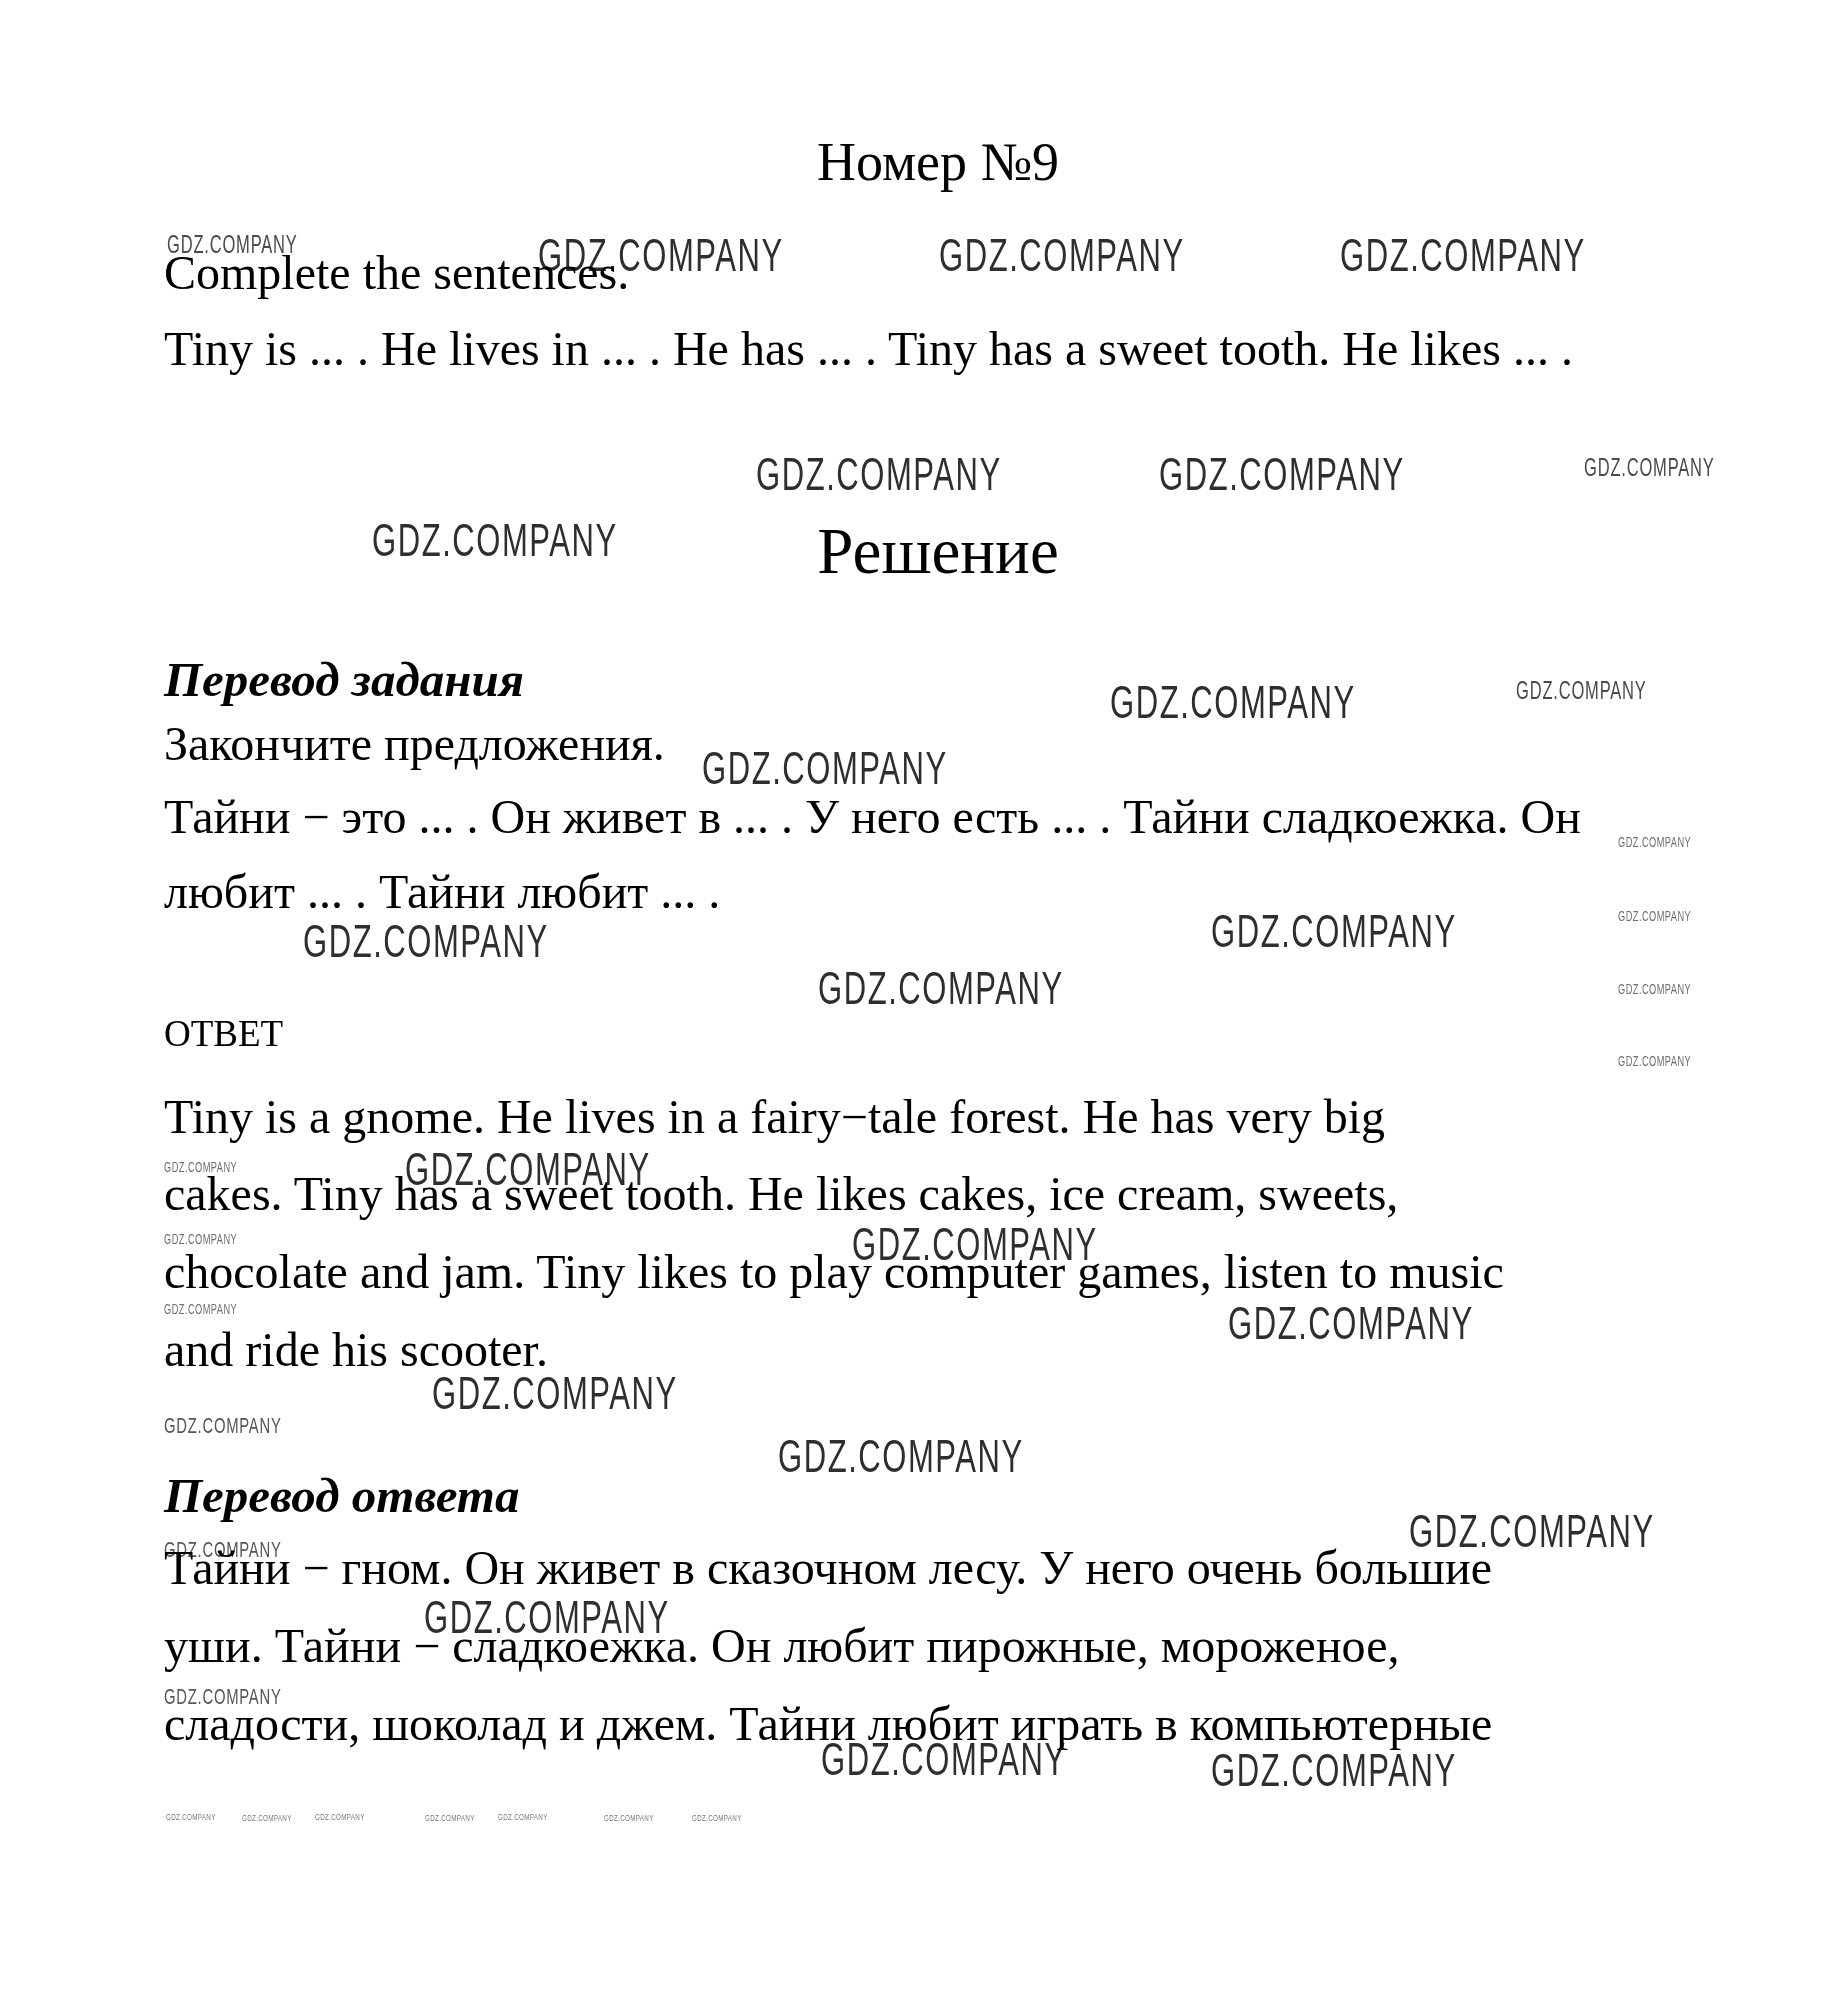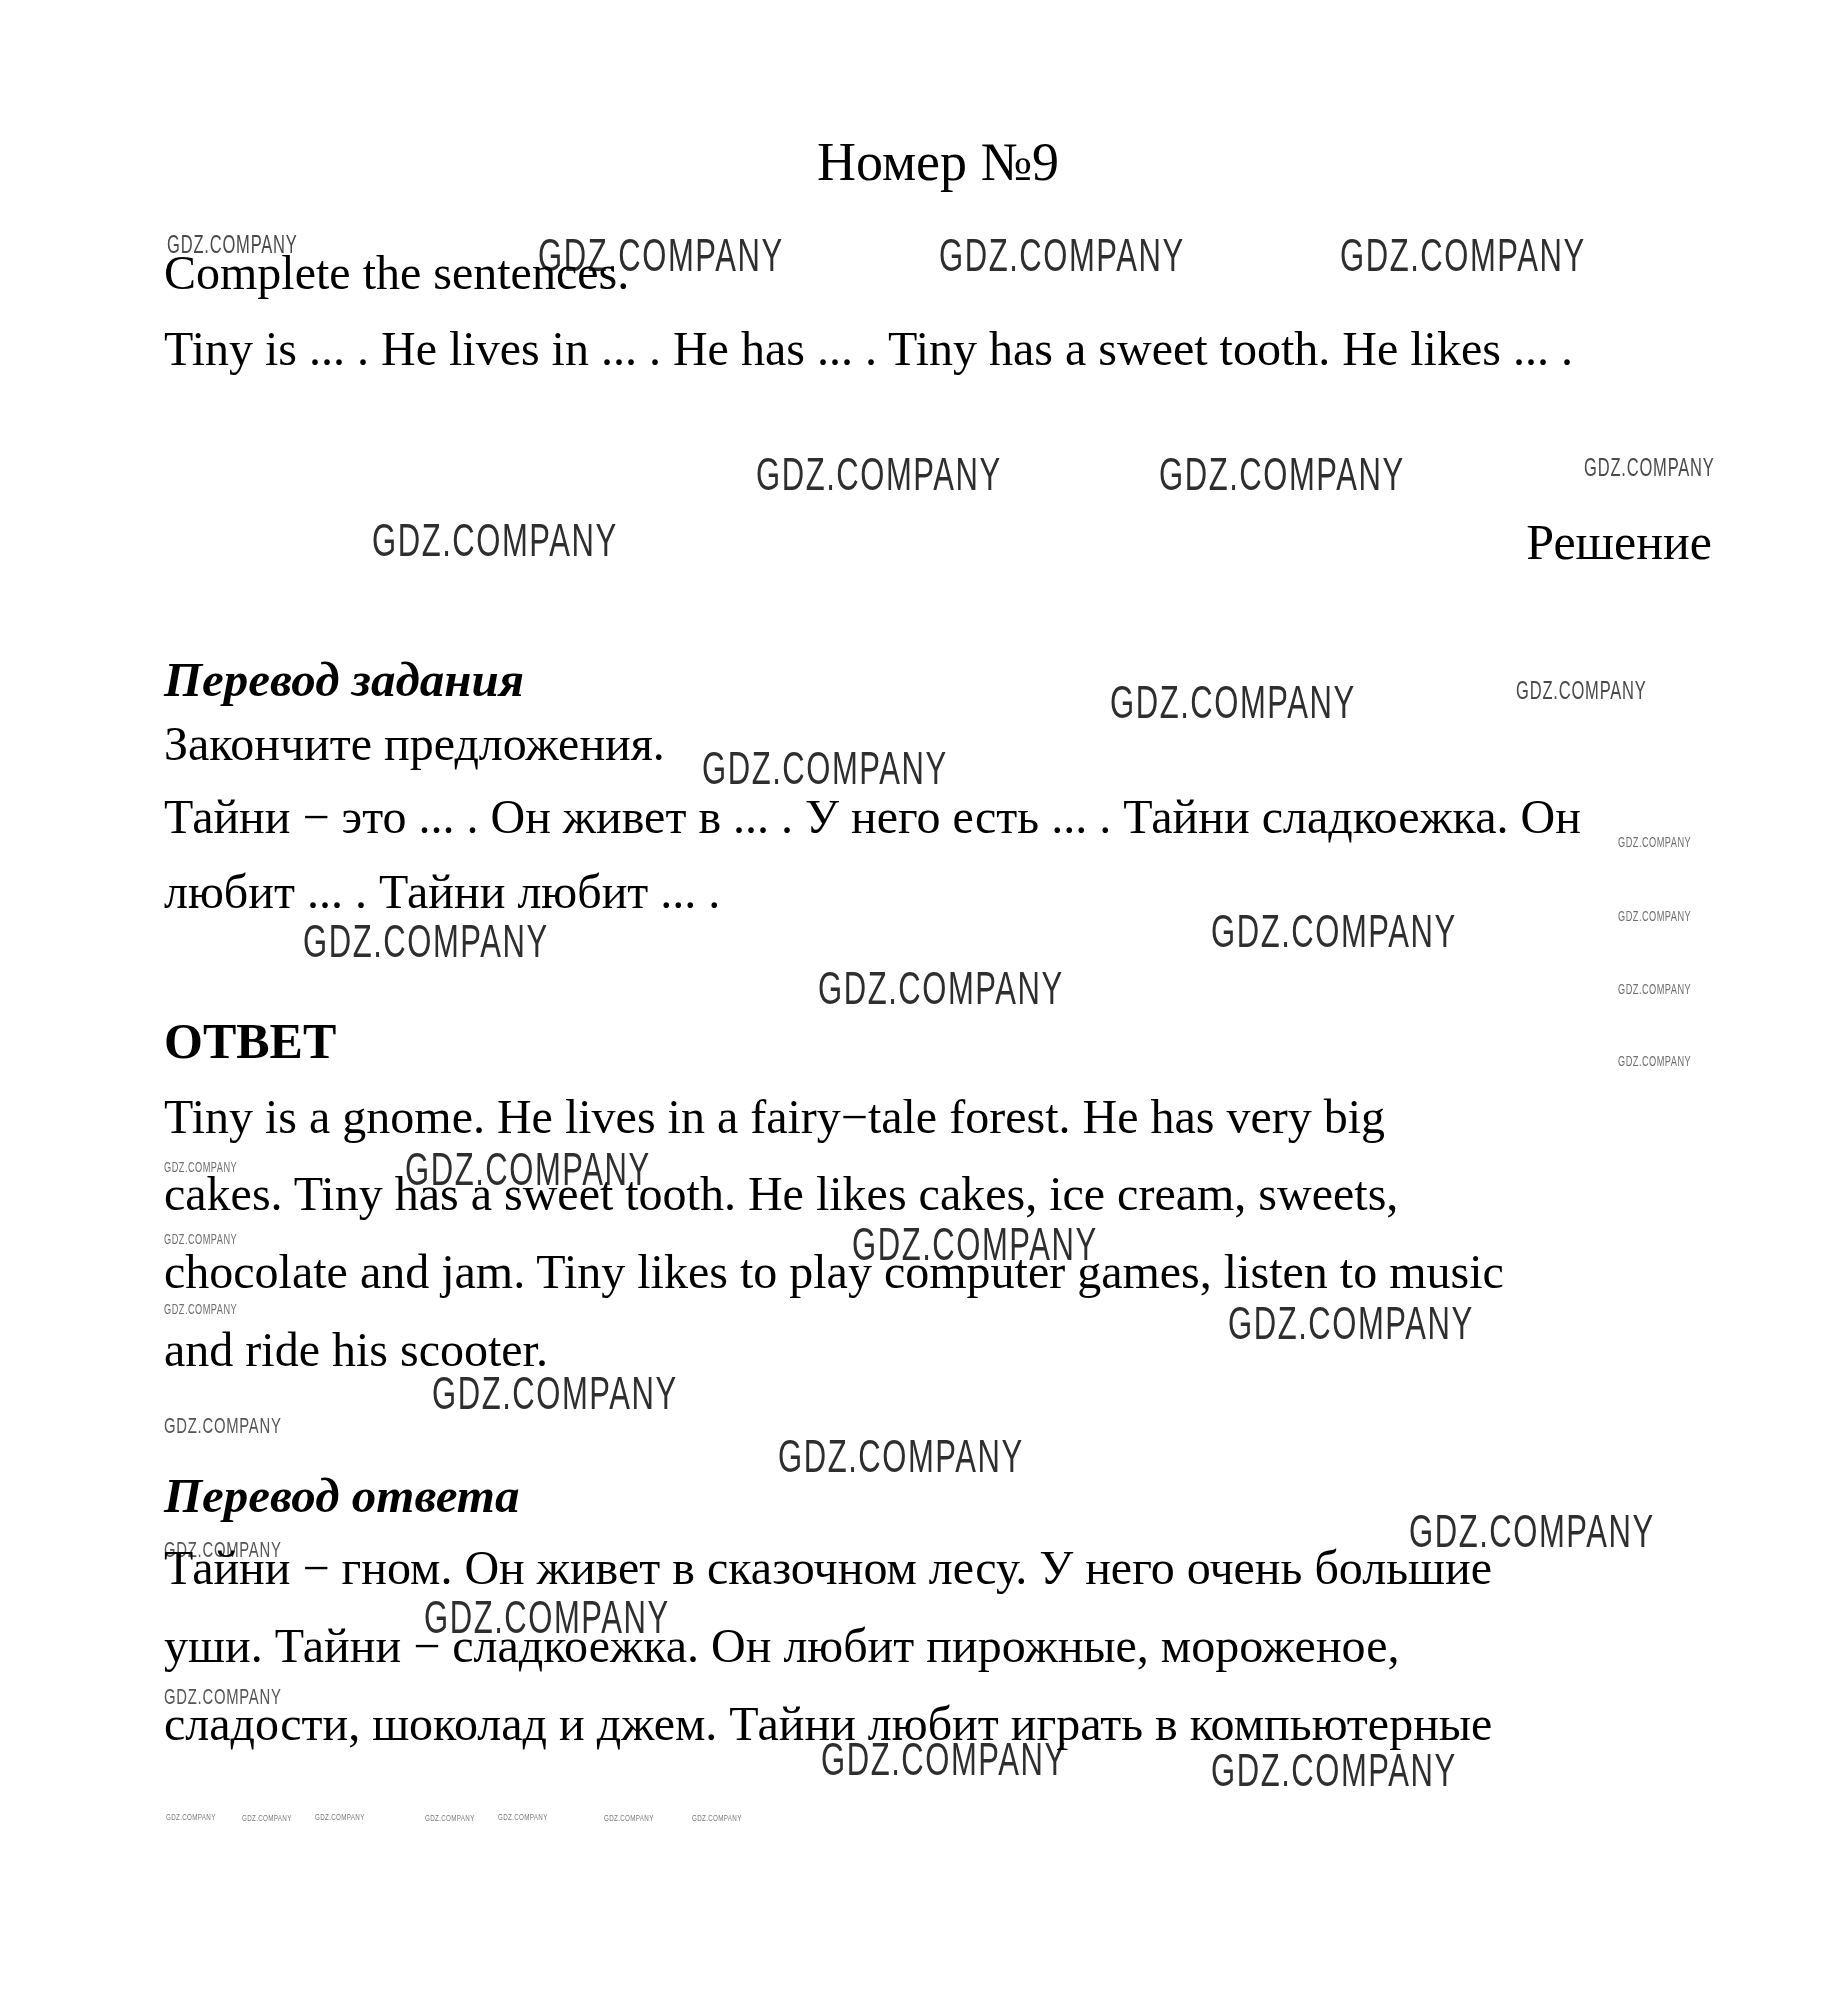--- a/index.html
+++ b/index.html
@@ -17,23 +17,23 @@
     position: absolute;
     left: 164px;
     margin: 0;
     font-size: 48px;
     font-weight: normal;
     line-height: 1.15;
     white-space: nowrap;
   }
   .center { width: 1548px; text-align: center; }
   .h-title   { font-size: 54px; }
-  .h-sub     { font-size: 50px; text-align: right; }
+  .h-sub     { font-size: 65px; }
   .bi        { font-weight: bold; font-style: italic; font-size: 49px; }
-  .b         { font-weight: bold; font-size: 50px; }
+  .b         { font-weight: normal; font-size: 37px; }
   .rich b    { font-weight: normal; }
   
   .wm-layer { position: absolute; inset: 0; pointer-events: none; }
   .wm {
     position: absolute;
     font-family: "Liberation Sans", sans-serif;
     white-space: nowrap;
     letter-spacing: 0.05em;
     transform: scaleX(0.66);
     transform-origin: 0 0;

